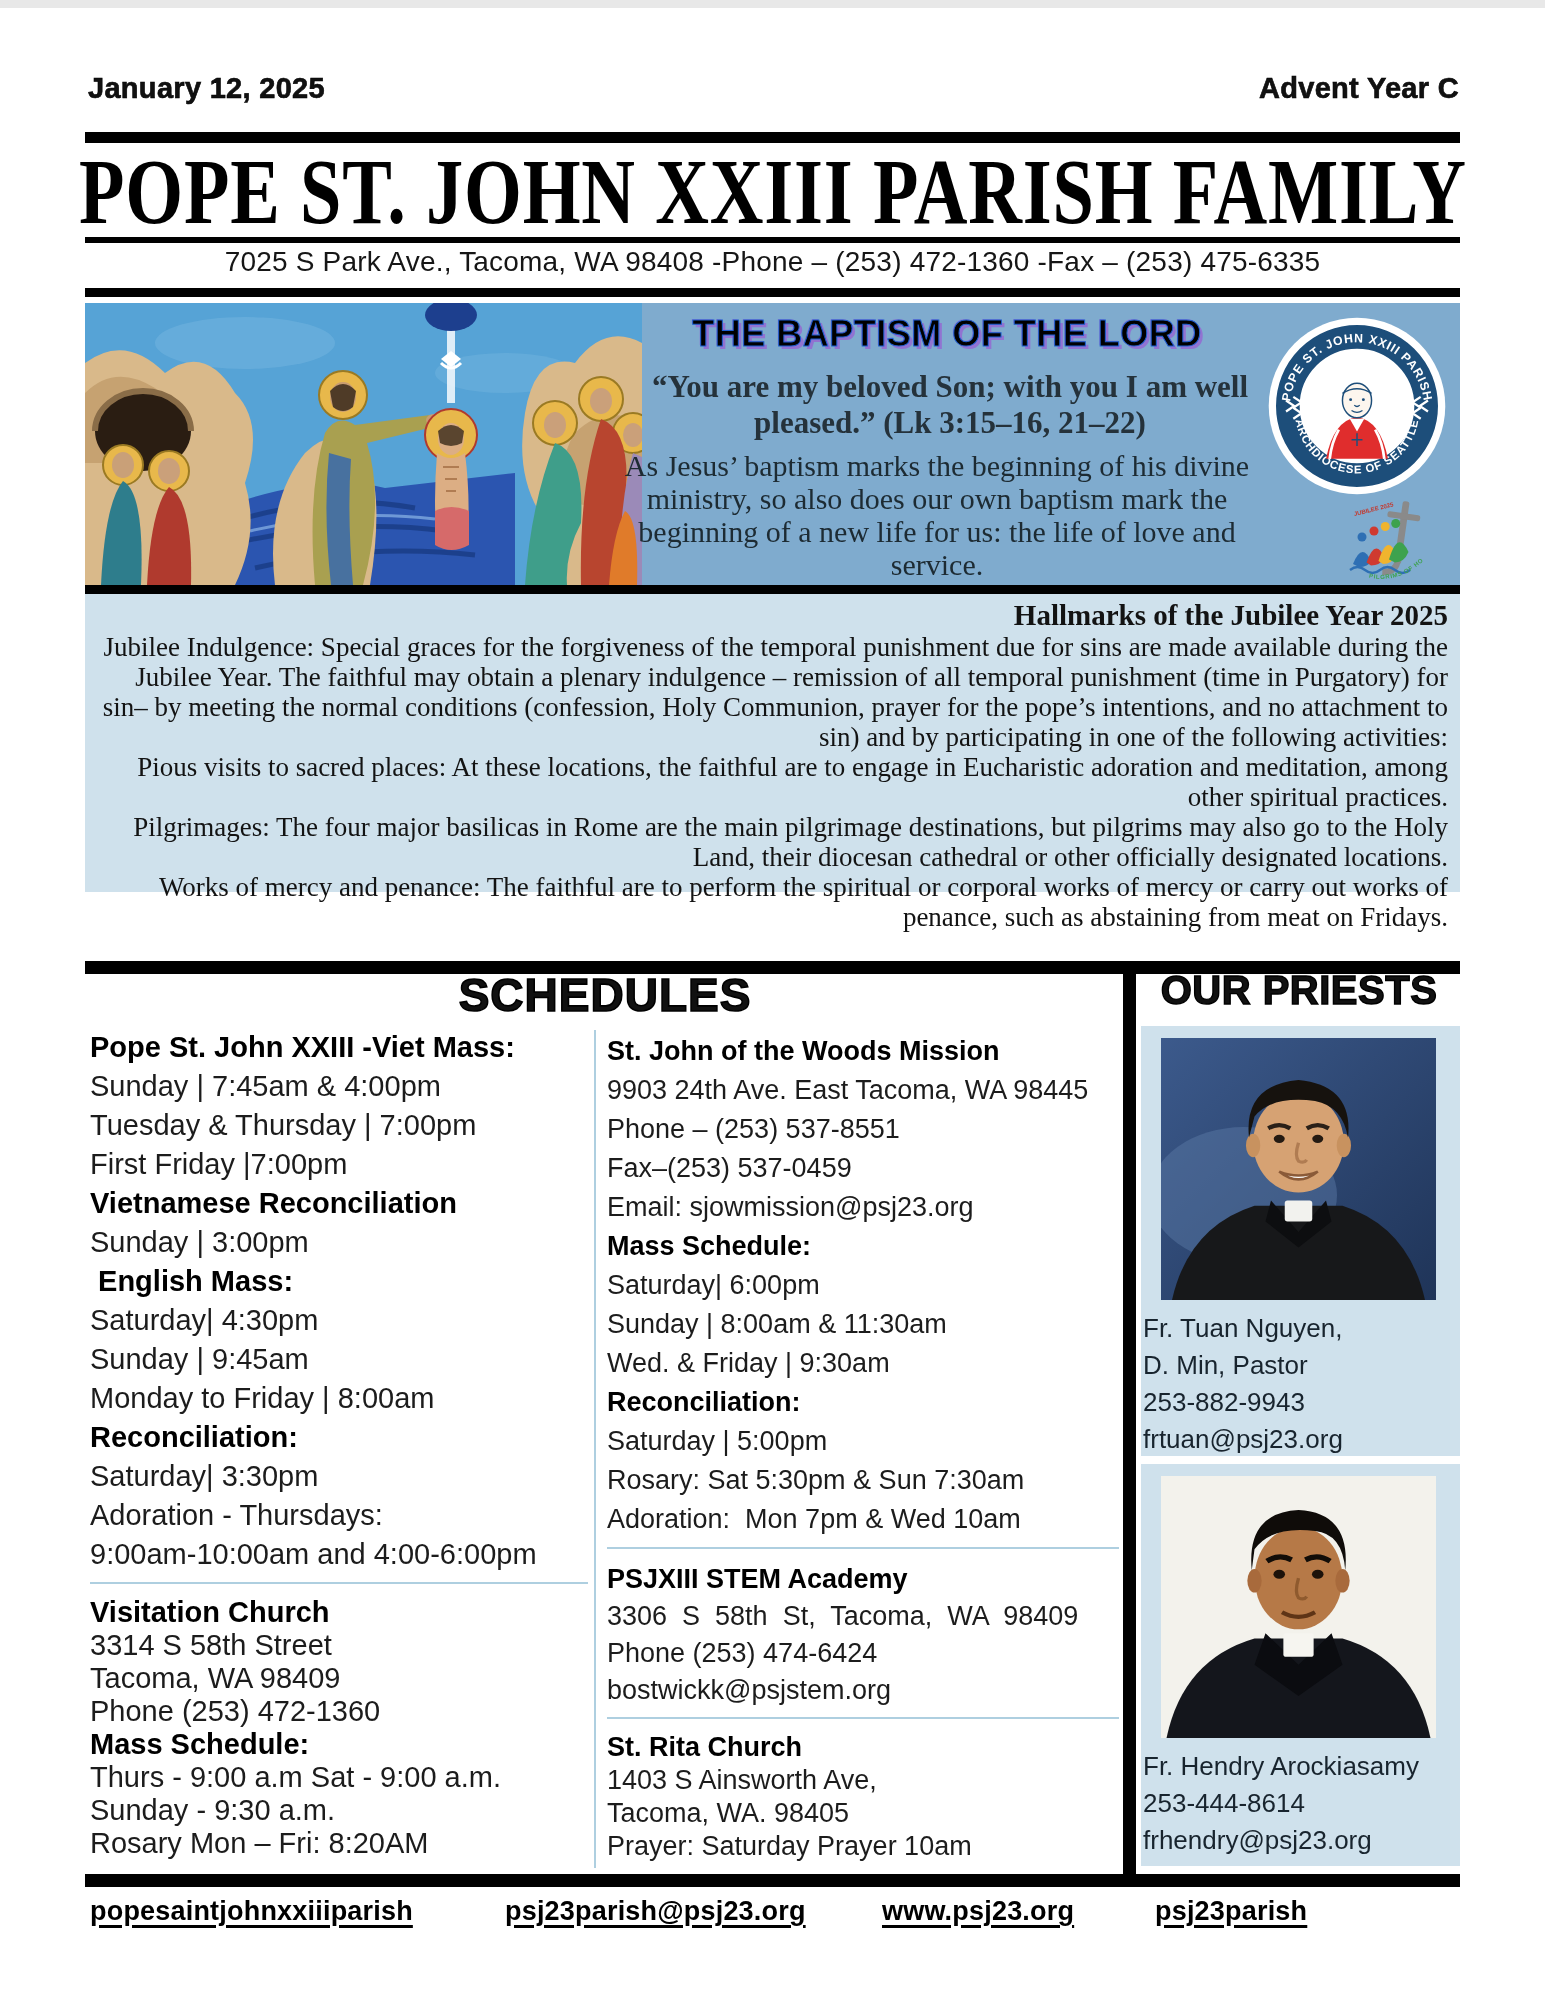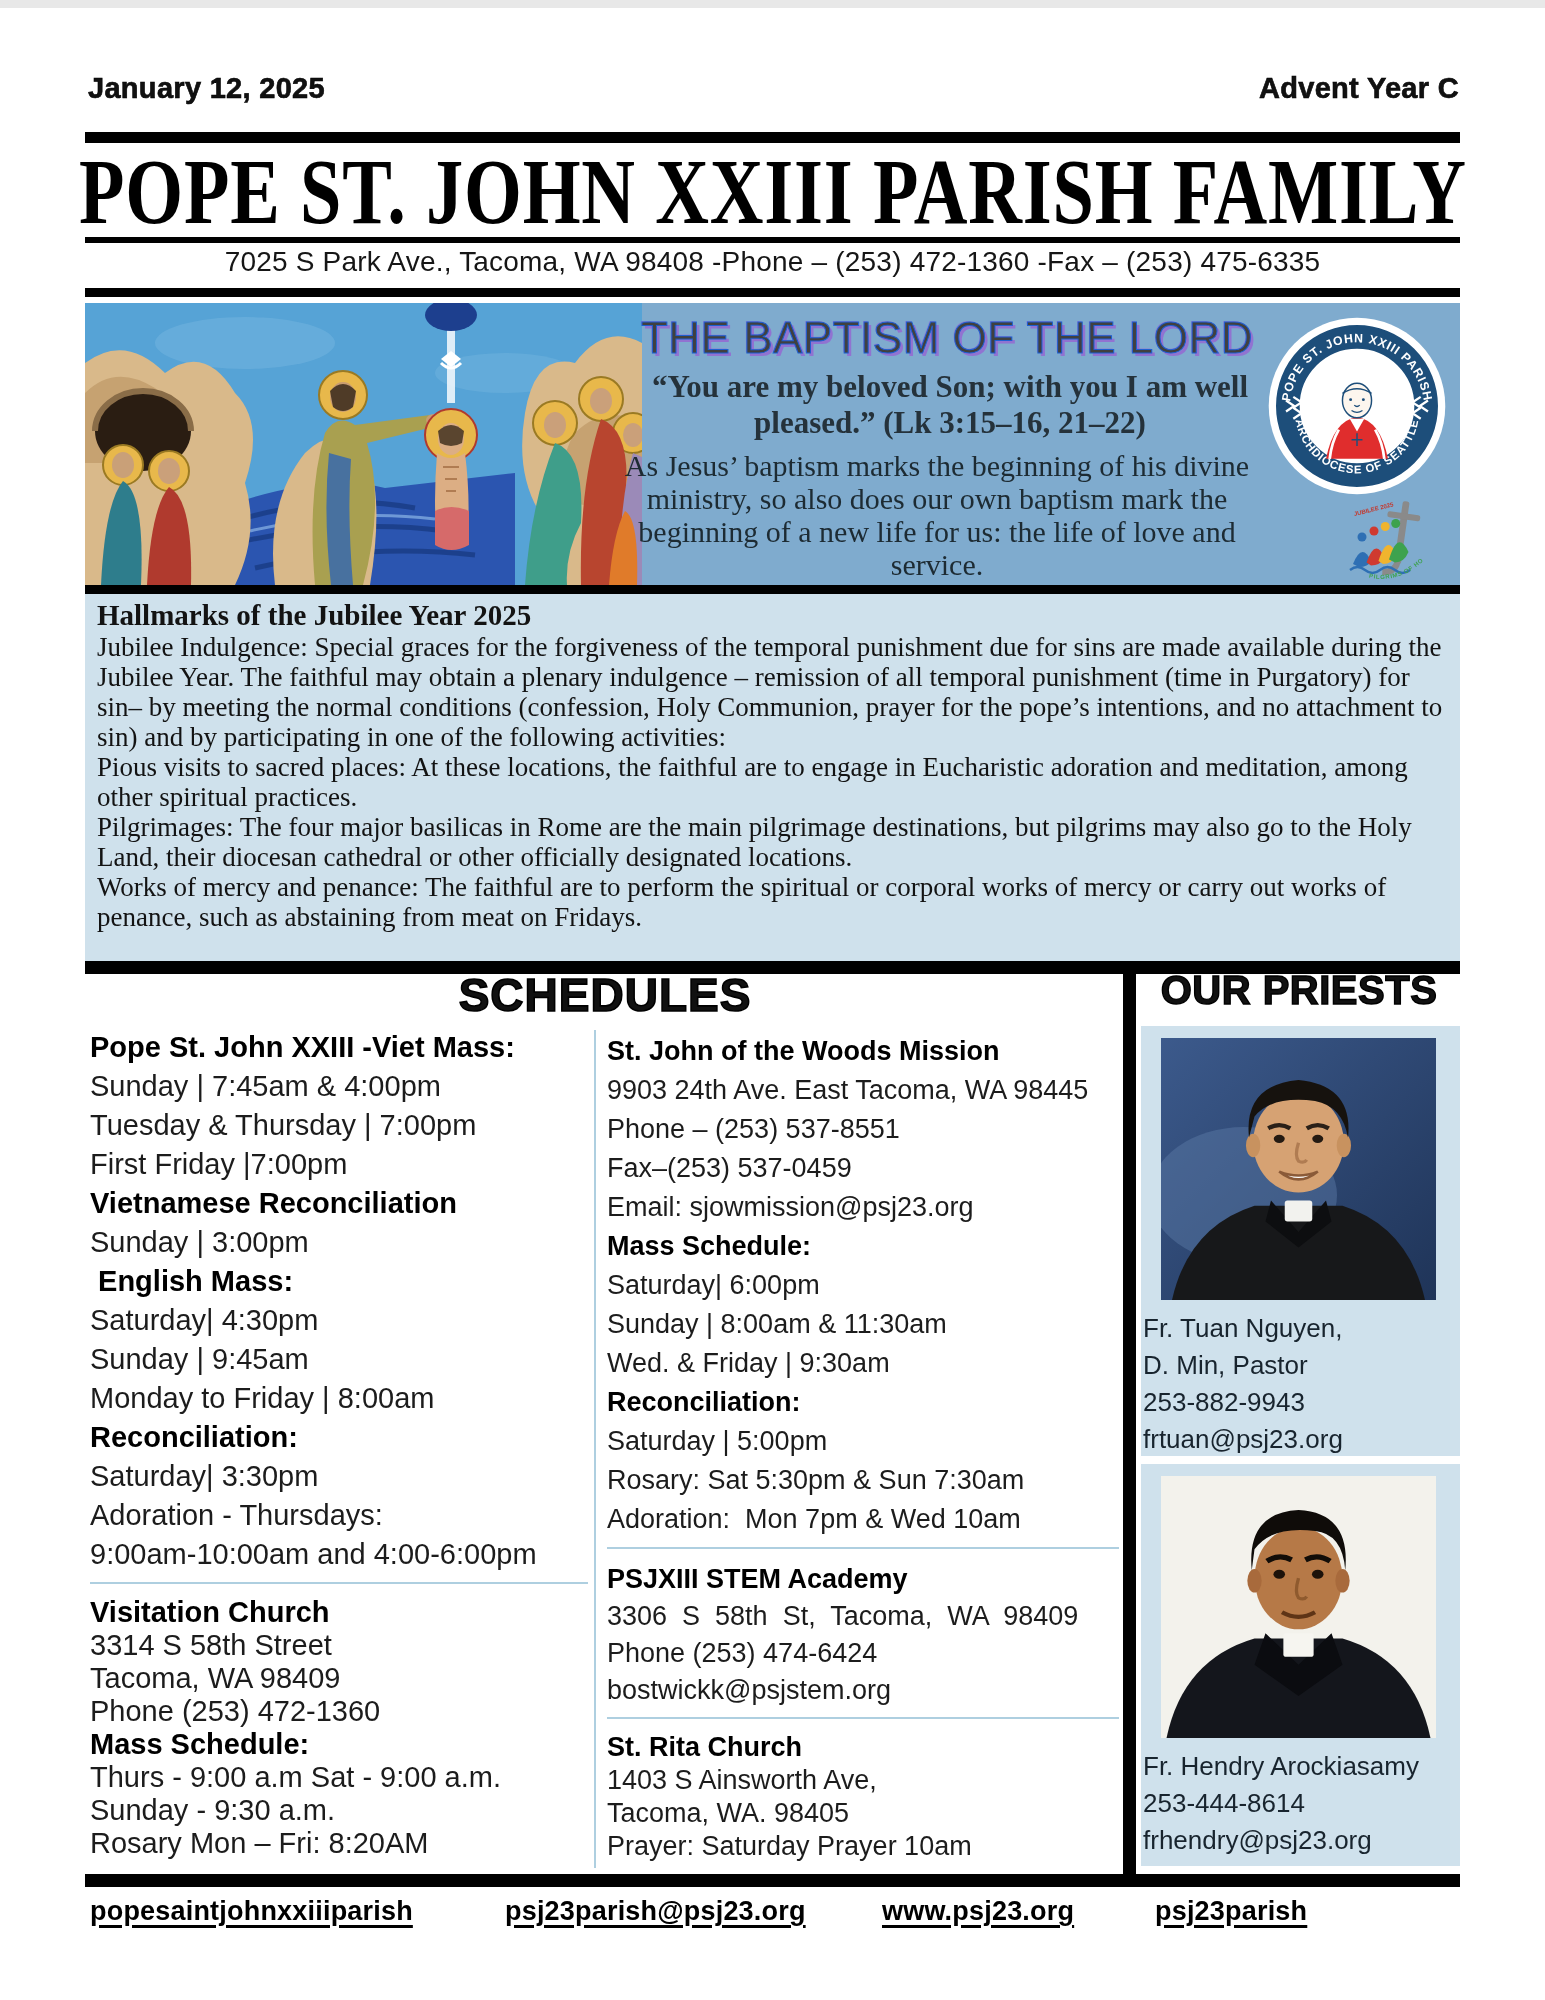--- a/index.html
+++ b/index.html
@@ -15,33 +15,33 @@
   .rule2{top:229px;height:6px;}
   .rule3{top:280px;height:9px;}
   .masthead{left:50%;top:130px;transform:translateX(-50%) scaleX(.8);transform-origin:center top;
             font-family:"Liberation Serif", serif;font-weight:700;font-size:93px;white-space:nowrap;
             letter-spacing:1px;color:#000;}
   .address{left:0;right:0;top:238px;text-align:center;font-size:28px;font-weight:400;color:#161616;letter-spacing:.2px;}
 
   
   .banner{left:85px;top:295px;width:1375px;height:282px;background:#7fabce;}
   .artwork{left:0;top:0;width:557px;height:282px;display:block;}
-  .banner-title{left:552px;top:10px;width:620px;text-align:center;font-size:44px;font-weight:400;
-                letter-spacing:.5px;color:#404040;-webkit-text-stroke:1px #1f5fd1;
+  .banner-title{left:552px;top:10px;width:620px;text-align:center;font-size:36px;font-weight:700;
+                letter-spacing:.5px;color:#000000;-webkit-text-stroke:1px #1f5fd1;
                 text-shadow:3px 3px 0 rgba(156,79,212,.6), -1px -1px 0 rgba(156,79,212,.45);}
   .banner-quote{left:545px;top:66px;width:640px;text-align:center;font-family:"Liberation Serif", serif;
                 font-weight:700;font-size:31px;line-height:36px;color:#25323b;}
   .banner-body{left:522px;top:146px;width:660px;text-align:center;font-family:"Liberation Serif", serif;
                font-size:30px;line-height:33px;color:#1d2b33;font-weight:500;}
   .seal{right:12px;top:12px;width:182px;height:182px;}
   .jubilee-logo{right:26px;top:192px;width:96px;height:90px;}
 
   
-  .jubilee{left:85px;top:577px;width:1375px;height:376px;background:#cfe1ec;border-top:9px solid #000;
-           box-sizing:border-box;padding:5px 12px 0 12px;font-family:"Liberation Serif", serif;color:#131313;}
+  .jubilee{left:85px;top:577px;width:1375px;height:307px;background:#cfe1ec;border-top:9px solid #000;
+           box-sizing:border-box;padding:5px 12px 0 12px;font-family:"Liberation Serif", serif;color:#131313;text-align:right;}
   .jub-heading{font-size:29px;font-weight:700;line-height:33px;}
   .jub-p{font-size:27px;line-height:30px;}
 
   .midrule{left:85px;right:85px;top:953px;height:13px;background:#000;}
 
   
   .sched-heading{left:85px;top:960px;width:1040px;text-align:center;font-size:46px;font-weight:700;
                  letter-spacing:1px;-webkit-text-stroke:1.6px #000;}
   .vline-black{left:1123px;top:966px;width:13px;height:900px;background:#000;}
   .vline-blue{left:594px;top:1022px;width:2px;height:838px;background:#aecfe0;}

